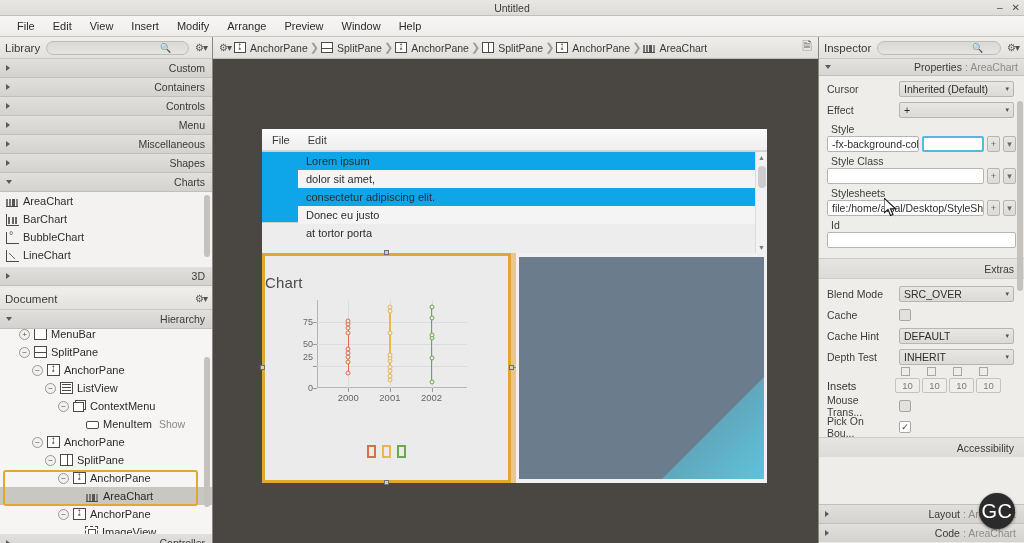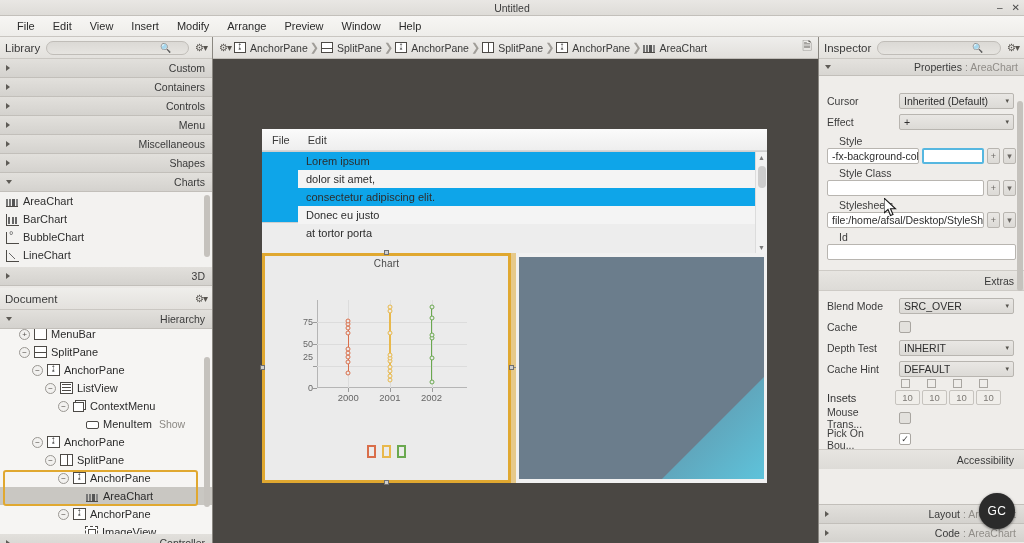--- a/index.html
+++ b/index.html
@@ -136,21 +136,21 @@
   .sp-left { position: absolute; left: 0; top: 0; width: 249px; height: 230px; background: #ebebeb;
              border: 3px solid #e0a830; }
   .sp-div  { position: absolute; left: 249px; top: 0; width: 5px; height: 230px; background: #e6c98a; }
   .sp-right{ position: absolute; left: 254px; top: 0; right: 0; height: 230px; background: #f1f1f1; }
   .imgview { position: absolute; left: 3px; top: 4px; right: 3px; bottom: 4px;
              background: linear-gradient(135deg,#6b7d8c 0%,#6b7d8c 78%, #60a7bd 78.3%, #5ec3db 100%); }
   .sp-handle { position: absolute; width: 5px; height: 1px; background: #888; }
 
   
   .chartbox { position: absolute; inset: 0; }
-  .chart-title { text-align: center; font-size: 10px; color: #4a4a4a; margin-top: 2px; letter-spacing: .2px; }
+  .chart-title { font-size: 15px; color: #4a4a4a; margin-top: 18px; letter-spacing: .2px; }
   .plot { position: absolute; left: 52px; top: 44px; width: 150px; height: 88px; }
   .plot-frame { position: absolute; left: 0; top: 0; width: 150px; height: 88px;
                 border-left: 1px solid #b5b5b5; border-bottom: 1px solid #b5b5b5; }
   .gridline { position: absolute; left: 0; width: 150px; height: 1px; background: #dcdcdc; }
   .gridv { position: absolute; top: 0; width: 1px; height: 88px; background: #dcdcdc; }
   .ytick { position: absolute; right: 154px; font-size: 9px; color: #666; transform: translateY(-5px); white-space: nowrap; }
   .tickmark { position: absolute; left: -4px; width: 4px; height: 1px; background: #9a9a9a; }
   .xlabel { position: absolute; top: 92px; font-size: 9.5px; color: #666; transform: translateX(-50%); }
   .xtick { position: absolute; top: 0; width: 1px; height: 4px; background: #9a9a9a; }
   .series-line { position: absolute; width: 1.5px; }
@@ -178,21 +178,21 @@
   .prow .plabel { width: 66px; font-size: 10.5px; color: #3c3c3c; flex: 0 0 auto; }
   .combo { flex: 1; height: 16px; background: linear-gradient(to bottom,#e9e7e4,#dcdad6);
            border: 1px solid #b8b5b0; border-radius: 2px; display: flex; align-items: center;
            padding: 0 4px; font-size: 10.5px; color: #2e2e2e; position: relative; }
   .combo .cv { overflow: hidden; white-space: nowrap; }
   .combo .carr { position: absolute; right: 4px; font-size: 7px; color: #55524d; }
   .txtfield { flex: 1; height: 16px; background: #fff; border: 1px solid #b8b5b0; border-radius: 2px;
               display: flex; align-items: center; padding: 0 4px; font-size: 10.5px; color: #2e2e2e; overflow: hidden; white-space: nowrap; }
   .sect-label { text-align: right; font-size: 10.5px; color: #3a3a3a; padding: 4px 10px 3px 0; }
   .sect-band { background: linear-gradient(to bottom,#e7e5e1,#dddbd7); border-top: 1px solid #cecbc6; border-bottom: 1px solid #cecbc6; }
-  .fieldlabel { font-size: 10.5px; color: #3c3c3c; padding: 3px 0 1px 20px; }
+  .fieldlabel { font-size: 10.5px; color: #3c3c3c; padding: 3px 0 1px 12px; }
   .fieldrow { display: flex; align-items: center; gap: 3px; padding: 0 8px; }
   .mini-btn { width: 13px; height: 16px; border: 1px solid #b8b5b0; border-radius: 2px;
               background: linear-gradient(to bottom,#e9e7e4,#dcdad6); font-size: 9px;
               display: flex; align-items: center; justify-content: center; color: #6c6965; flex: 0 0 auto; }
   .style-value { width: 62px; height: 16px; background: #fff; border: 2px solid #56b7e0; border-radius: 2px; flex: 0 0 auto; }
   .chkbox { width: 12px; height: 12px; border: 1px solid #a9a6a1; background: #e3e1dd; border-radius: 2px;
             font-size: 9px; line-height: 11px; text-align: center; color: #3a3a3a; }
   .insets-icons { display: flex; gap: 17px; padding-left: 82px; }
   .ins-ic { width: 9px; height: 9px; border: 1px solid #a9a6a1; position: relative; }
   .insets-row { display: flex; align-items: center; height: 19px; padding: 0 10px 0 8px; gap: 2px; }
@@ -201,21 +201,21 @@
   .insp-scroll { position: absolute; right: 1px; top: 25px; width: 6px; height: 190px; background: #c5c2bd; border-radius: 3px; }
   .footer-band { height: 19px; background: linear-gradient(to bottom,#e2e0dc,#d4d2ce);
                  border-top: 1px solid #c2bfba; display: flex; align-items: center; padding: 0 8px 0 6px; }
   .footer-band .lbl { margin-left: auto; font-size: 10.5px; color: #3a3a3a; }
   .footer-band .muted { color: #908d88; }
 
   
   .gc-badge {
     position: absolute; right: 9px; bottom: 14px; width: 36px; height: 36px; border-radius: 50%;
     background: #2b2b2b; color: #fff; display: flex; align-items: center; justify-content: center;
-    font-size: 12px; letter-spacing: .5px; box-shadow: 0 1px 3px rgba(0,0,0,.5); z-index: 40;
+    font-size: 20px; letter-spacing: .5px; box-shadow: 0 1px 3px rgba(0,0,0,.5); z-index: 40;
   }
   
   .cursor { position: absolute; width: 0; height: 0; z-index: 50; }
   .cursor svg { position: absolute; left: 0; top: 0; }
 </style>
 </head>
 <body>
 
 <div id="app">
 
@@ -538,21 +538,21 @@
       <div class="right">
         <span>Properties</span>
         <span class="muted">:</span>
         <span class="muted">AreaChart</span>
       </div>
     </div>
 
     <div class="insp-body">
       <div class="insp-scroll"></div>
 
-      <div class="prow" style="margin-top:14px">
+      <div class="prow" style="margin-top:2px">
         <div class="plabel">Cursor</div>
         <div class="combo">
           <span class="cv">Inherited (Default)</span>
           <span class="carr">▾</span>
         </div>
       </div>
 
       <div class="prow">
         <div class="plabel">Effect</div>
         <div class="combo">
@@ -598,30 +598,30 @@
         <div class="combo">
           <span class="cv">SRC_OVER</span>
           <span class="carr">▾</span>
         </div>
       </div>
       <div class="prow">
         <div class="plabel">Cache</div>
         <div class="chkbox"></div>
       </div>
       <div class="prow">
+        <div class="plabel">Cache Hint</div>
+        <div class="combo">
+          <span class="cv">DEFAULT</span>
+          <span class="carr">▾</span>
+        </div>
+      </div>
+      <div class="prow">
         <div class="plabel">Depth Test</div>
         <div class="combo">
           <span class="cv">INHERIT</span>
-          <span class="carr">▾</span>
-        </div>
-      </div>
-      <div class="prow">
-        <div class="plabel">Cache Hint</div>
-        <div class="combo">
-          <span class="cv">DEFAULT</span>
           <span class="carr">▾</span>
         </div>
       </div>
 
       <div class="insets-icons">
         <div class="ins-ic"></div>
         <div class="ins-ic"></div>
         <div class="ins-ic"></div>
         <div class="ins-ic"></div>
       </div>

